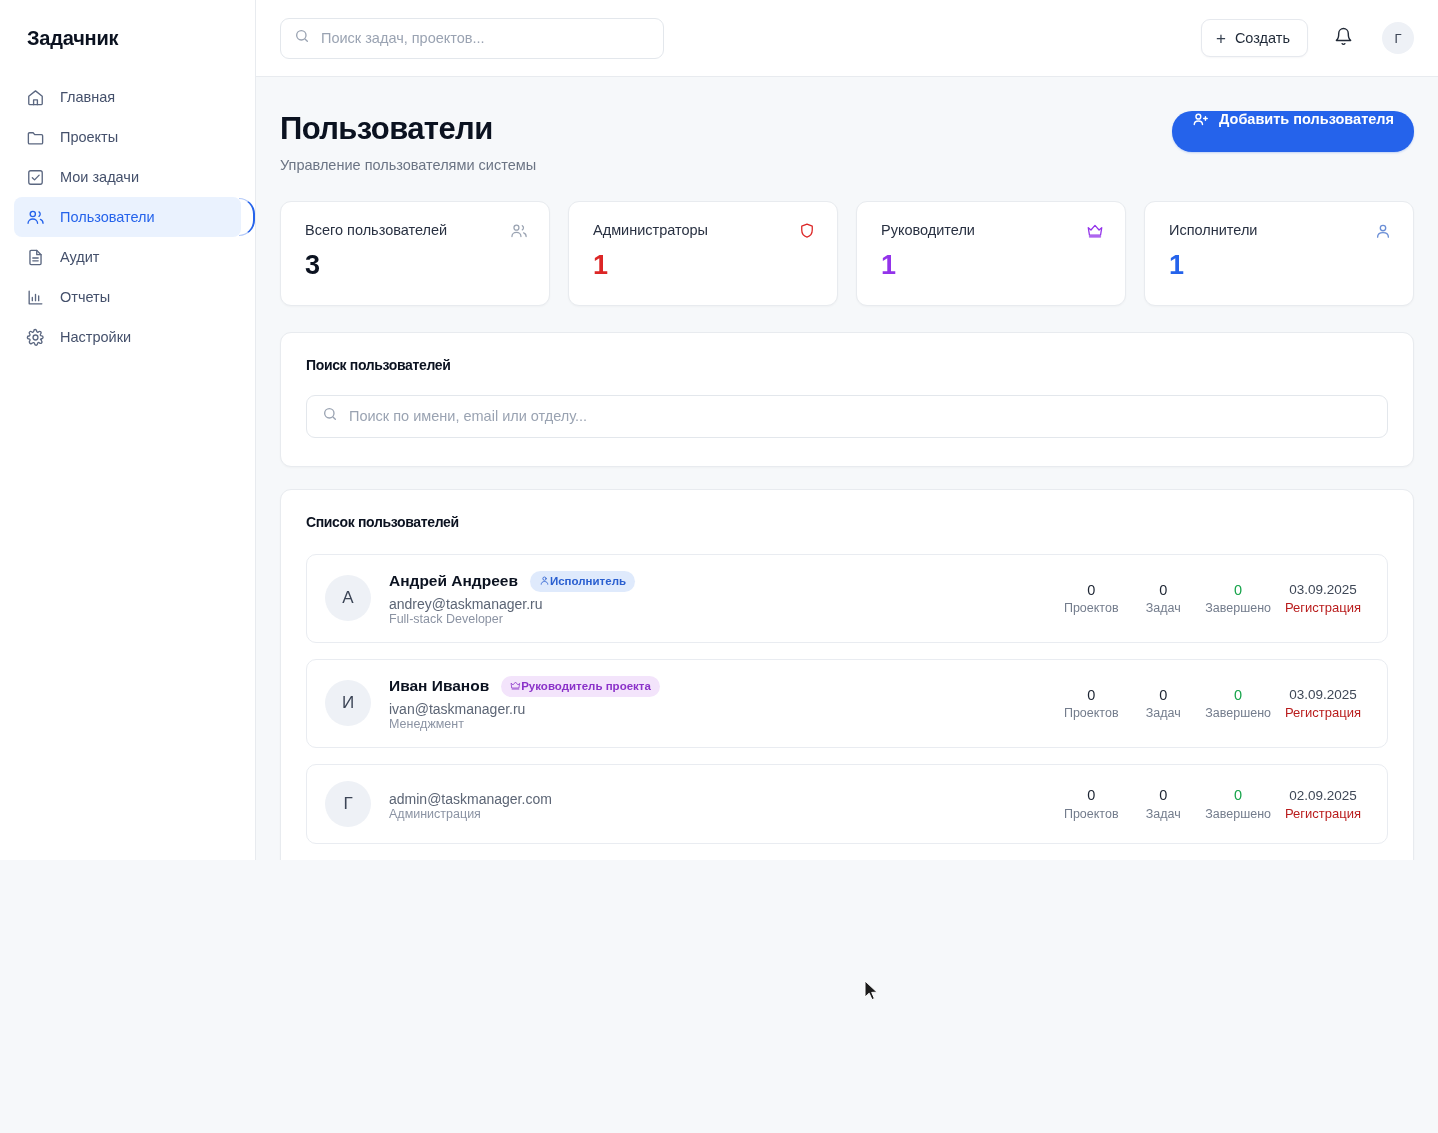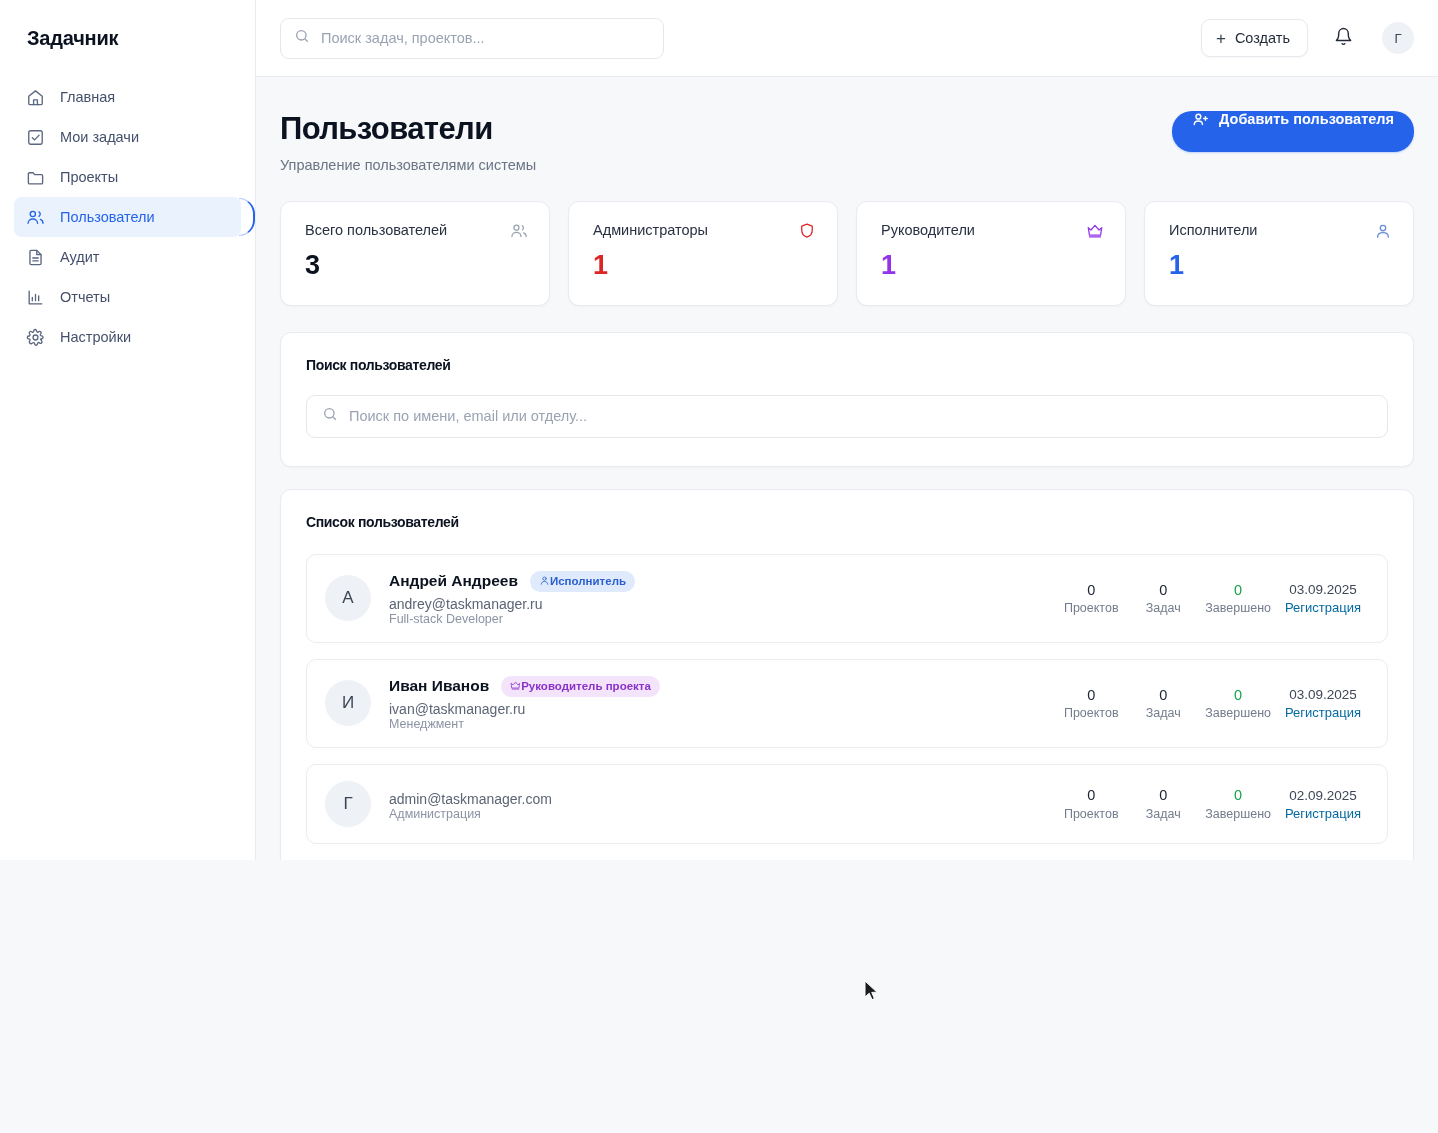--- a/index.html
+++ b/index.html
@@ -223,21 +223,21 @@
   .user-email { font-size: 14px; color: #5c6575; margin-top: 4px; }
   .user-dept { font-size: 12.5px; color: #8b93a3; }
 
   .user-stats { display: flex; align-items: center; gap: 0px; flex: 0 0 auto; }
   .ustat { text-align: center; min-width: 72px; padding: 0 6px; }
   .ustat-num { font-size: 14.5px; color: #1d2533; line-height: 1.35; }
   .ustat-lbl { font-size: 12.5px; color: #737c8c; margin-top: 1px; }
   .ustat.done .ustat-num { color: #16a34a; }
   .ustat.reg { min-width: 92px; }
   .ustat.reg .ustat-num { color: #3f4857; font-size: 13.5px; }
-  .ustat.reg .ustat-lbl { color: #0369a1; font-size: 13px; }
+  .ustat.reg .ustat-lbl { color: #b91c1c; font-size: 13px; }
 
   
   .cursor { position: absolute; left: 864px; top: 980px; width: 16px; height: 22px; pointer-events: none; }
   .page-wrap { position: relative; }
 </style>
 </head>
 <body>
 
 <div class="app page-wrap">
 
@@ -251,33 +251,33 @@
             <svg viewBox="0 0 24 24" fill="none" stroke="currentColor" stroke-width="1.7" stroke-linecap="round" stroke-linejoin="round">
               <path d="M3.5 10.3 12 3.6l8.5 6.7V20a1 1 0 0 1-1 1h-15a1 1 0 0 1-1-1z"></path>
               <path d="M9.6 21v-6h4.8v6"></path>
             </svg>
           </span>
           <span>Главная</span>
         </div>
         <div class="nav-item">
           <span class="nav-ico">
             <svg viewBox="0 0 24 24" fill="none" stroke="currentColor" stroke-width="1.7" stroke-linecap="round" stroke-linejoin="round">
+              <path d="M3 7.5a1.5 1.5 0 0 1 1.5-1.5H9l2 2.3h8.5A1.5 1.5 0 0 1 21 9.8v8.7a1.5 1.5 0 0 1-1.5 1.5h-15A1.5 1.5 0 0 1 3 18.5z"></path>
+            </svg>
+          </span>
+          <span>Проекты</span>
+        </div>
+        <div class="nav-item">
+          <span class="nav-ico">
+            <svg viewBox="0 0 24 24" fill="none" stroke="currentColor" stroke-width="1.7" stroke-linecap="round" stroke-linejoin="round">
               <rect x="3.5" y="3.5" width="17" height="17" rx="2.4"></rect>
               <path d="M8 12.2l2.8 2.8L16.6 9"></path>
             </svg>
           </span>
           <span>Мои задачи</span>
-        </div>
-        <div class="nav-item">
-          <span class="nav-ico">
-            <svg viewBox="0 0 24 24" fill="none" stroke="currentColor" stroke-width="1.7" stroke-linecap="round" stroke-linejoin="round">
-              <path d="M3 7.5a1.5 1.5 0 0 1 1.5-1.5H9l2 2.3h8.5A1.5 1.5 0 0 1 21 9.8v8.7a1.5 1.5 0 0 1-1.5 1.5h-15A1.5 1.5 0 0 1 3 18.5z"></path>
-            </svg>
-          </span>
-          <span>Проекты</span>
         </div>
         <div class="nav-item active">
           <span class="nav-ico">
             <svg viewBox="0 0 24 24" fill="none" stroke="currentColor" stroke-width="1.7" stroke-linecap="round" stroke-linejoin="round">
               <circle cx="8.6" cy="7.6" r="3.3"></circle>
               <path d="M2.6 19.4c0-3.3 2.7-5.5 6-5.5s6 2.2 6 5.5"></path>
               <path d="M16.4 4.9a3.3 3.3 0 0 1 0 5.6"></path>
               <path d="M18.2 14.4c2 .7 3.3 2.5 3.3 5"></path>
             </svg>
           </span>

